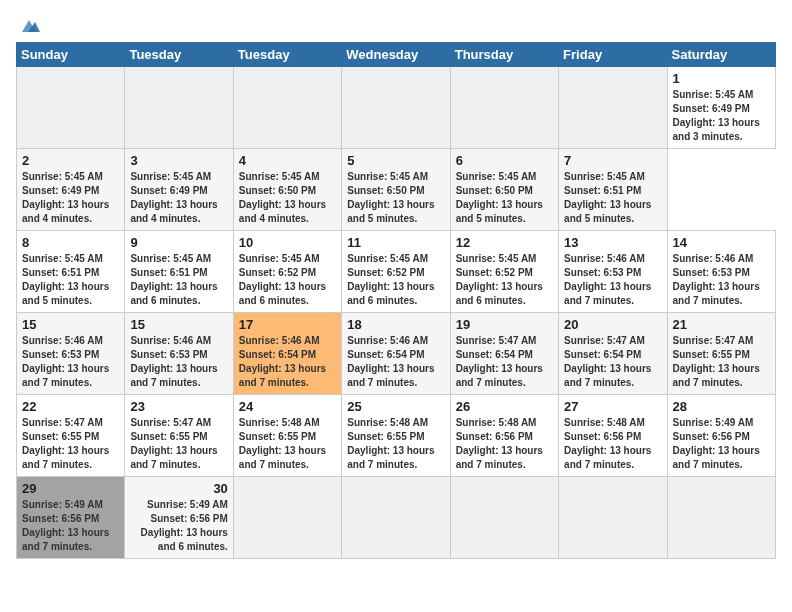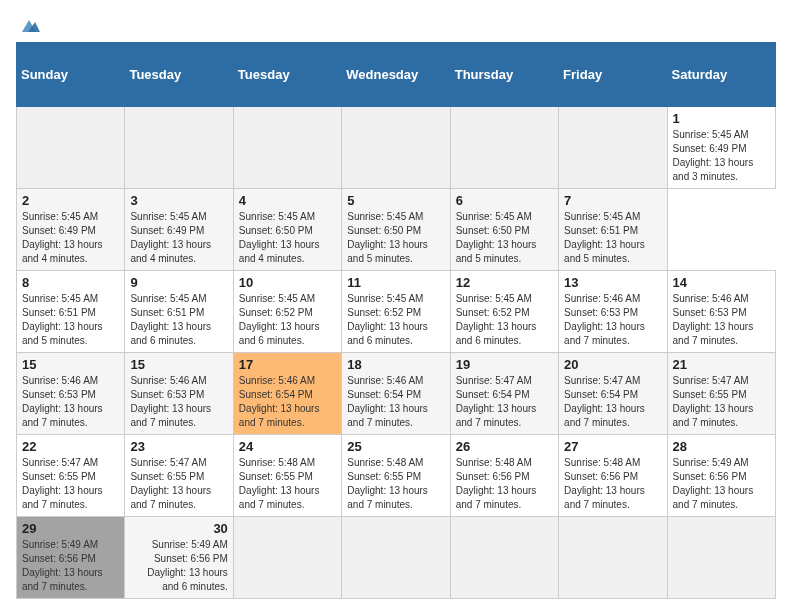--- a/index.html
+++ b/index.html
@@ -48,21 +48,21 @@
       color: #555;
     }
     table {
       width: 100%;
       border-collapse: collapse;
       font-size: 11px;
     }
     thead tr th {
       background-color: #2e6da4;
       color: #fff;
-      padding: 24px 4px;
+      padding: 4px 4px;
       text-align: left;
       font-size: 13px;
       font-weight: bold;
       border: 1px solid #2e6da4;
       margin-top: 40px;
     }
     tbody tr td {
       border: 1px solid #ccc;
       vertical-align: top;
       padding: 4px 5px;
@@ -77,20 +77,21 @@
       font-size: 13px;
       font-weight: bold;
       color: #222;
       display: block;
       margin-bottom: 2px;
     }
     .day-info {
       font-size: 10px;
       color: #333;
       line-height: 1.4;
+      font-weight: bold;
     }
     .empty-cell {
       background: #f0f0f0 !important;
     }
   </style>
 </head>
 <body>
 
 <div class="header-area">
   <div class="logo">

